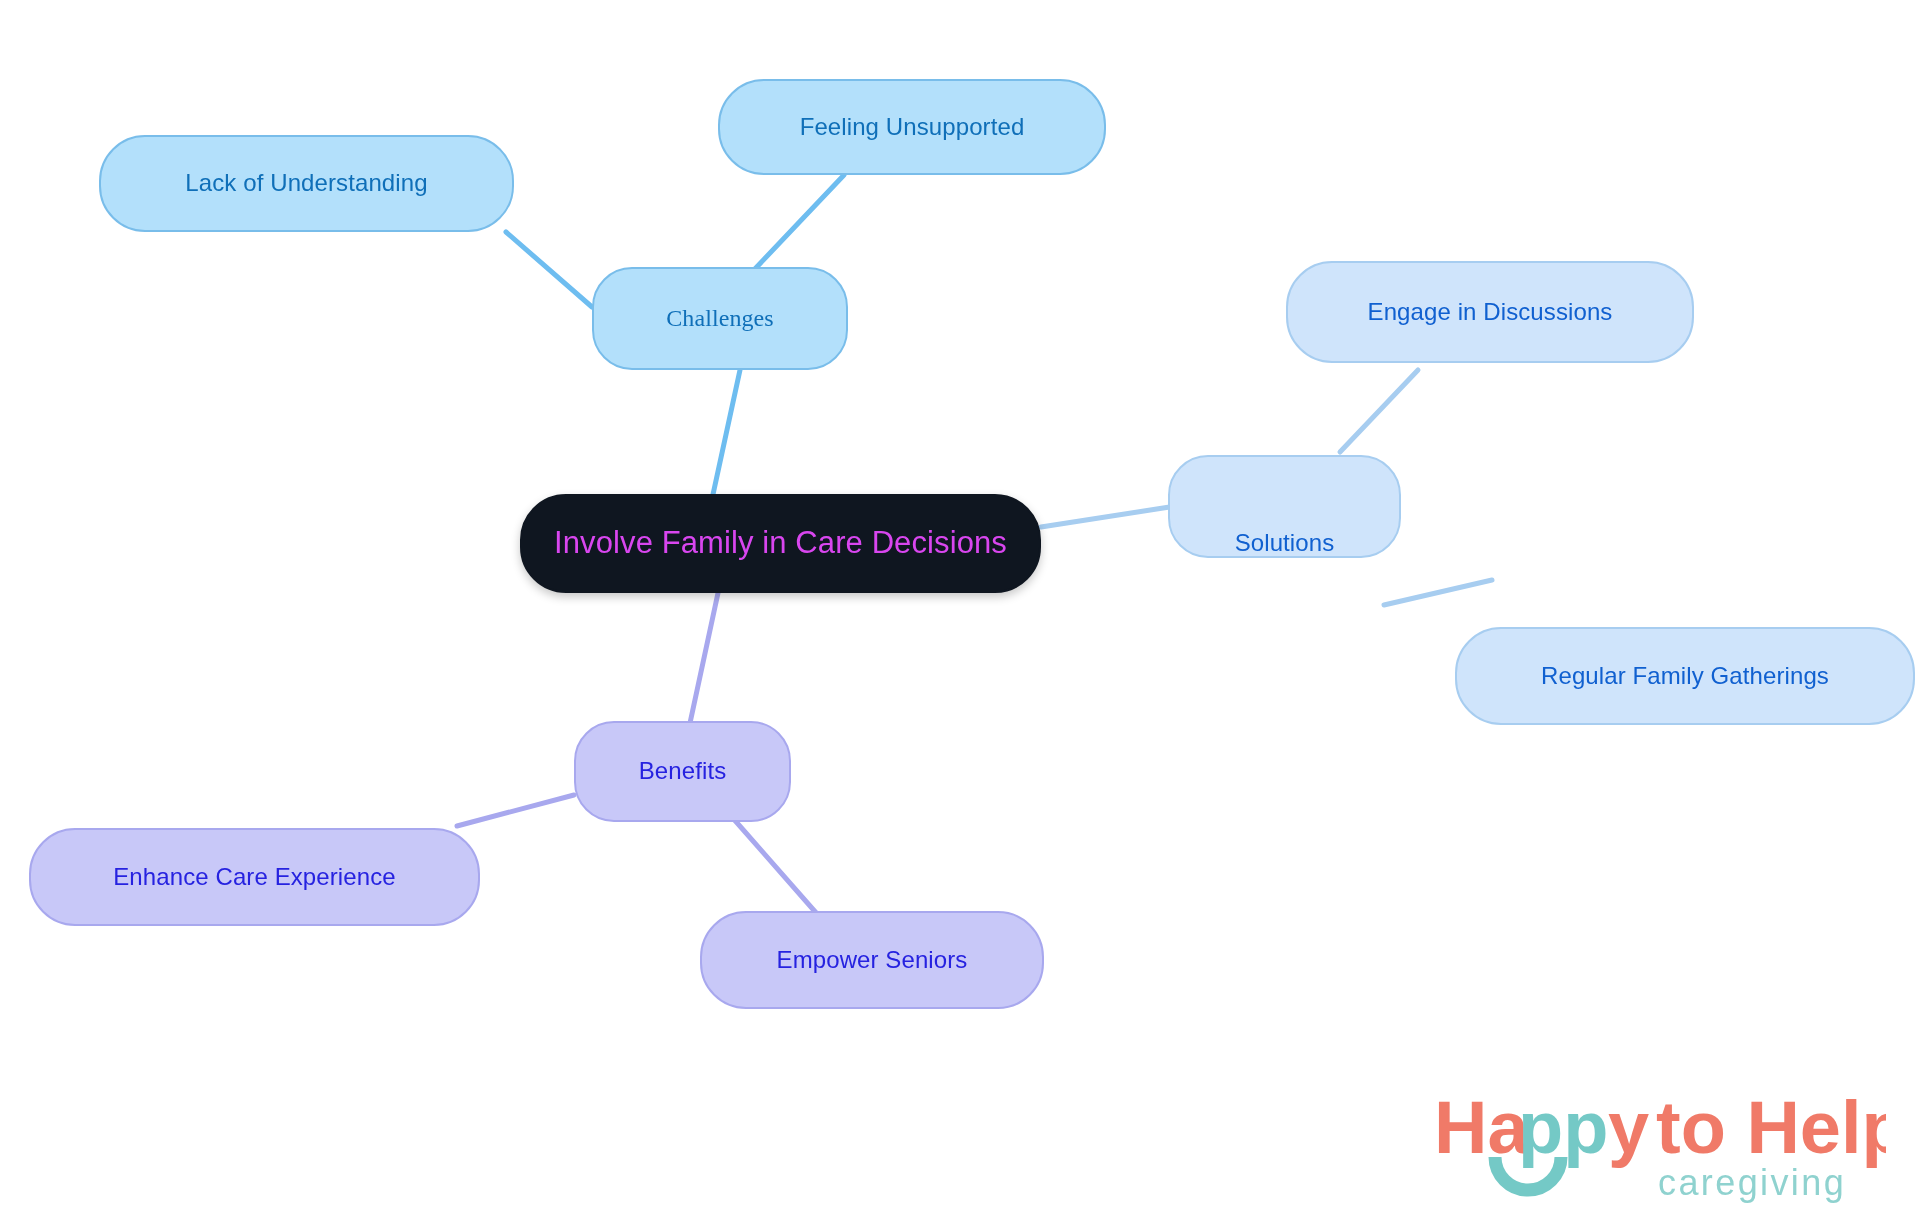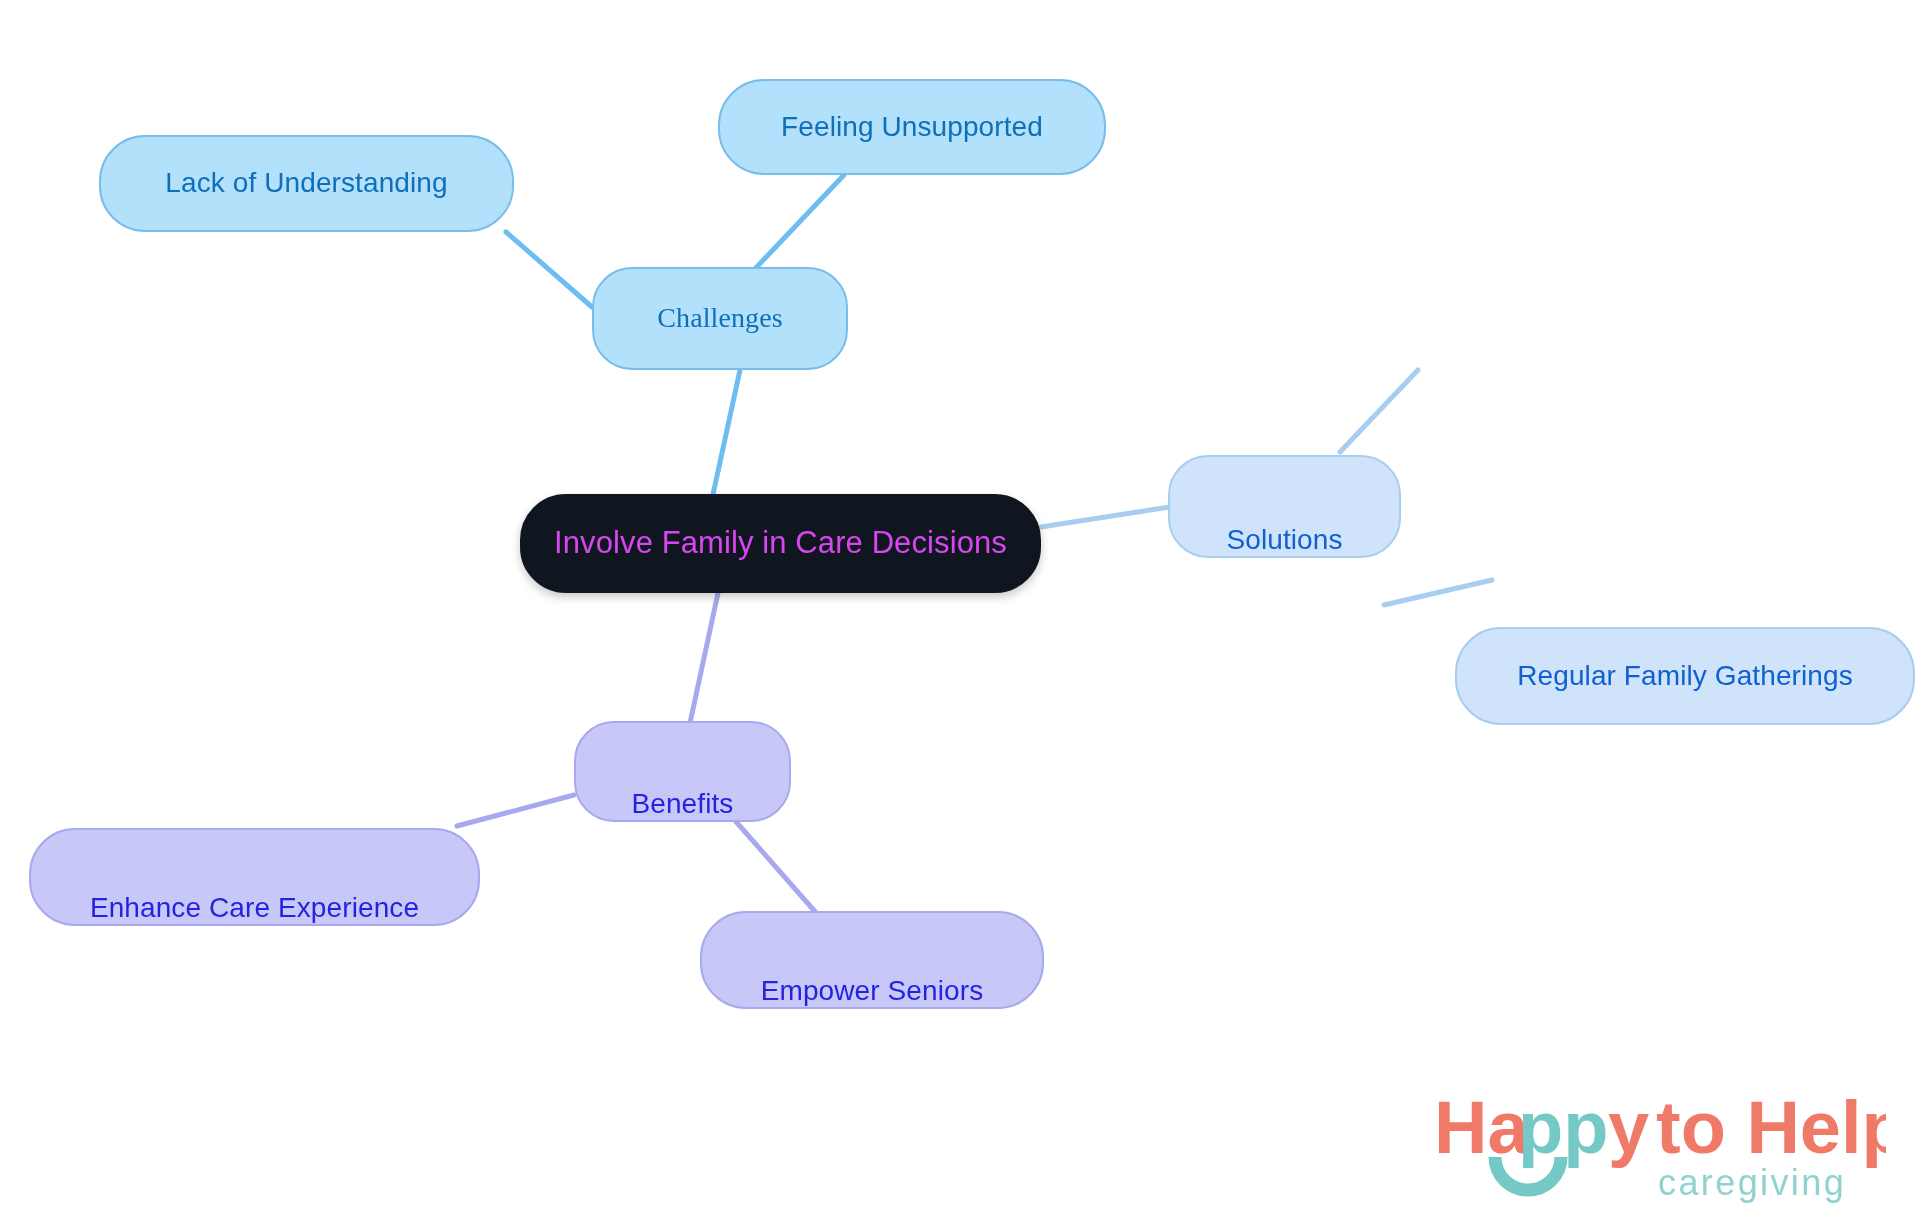--- a/index.html
+++ b/index.html
@@ -63,27 +63,26 @@
   .node.ice {
     background: #cfe4fb;
     border-color: #a7cdf0;
     color: #1060d0;
   }
   
   .node.lav {
     background: #c8c8f8;
     border-color: #a8a8ee;
     color: #2622e0;
-    align-items: flex-end;
   }
 
   .r-lg { border-radius: 46px; }
   .r-md { border-radius: 40px; }
 
-  .fs-28 { font-size: 28px; }
+  .fs-28 { font-size: 24px; }
 
   
   #logo {
     position: absolute;
     left: 1434px;
     top: 1091px;
     width: 452px;
     height: 112px;
   }
   #logo svg { display: block; }
@@ -123,20 +122,23 @@
   </div>
 
   <div class="node blue r-md fs-28" style="left:592px; top:267px; width:256px; height:103px;font-family:Liberation Serif, serif;">
     <span class="node-label">Challenges</span>
   </div>
 
   <div class="node root" style="left:520px; top:494px; width:521px; height:99px;">
     <span class="node-label">Involve Family in Care Decisions</span>
   </div>
 
+  <div class="node ice r-lg fs-28" style="left:1286px; top:261px; width:408px; height:102px;">
+    <span class="node-label">Engage in Discussions</span>
+  </div>
 
   <div class="node ice r-md fs-28" style="left:1168px; top:455px; width:233px; height:103px;align-items:flex-end;">
     <span class="node-label">Solutions</span>
   </div>
 
   <div class="node ice r-lg fs-28" style="left:1455px; top:583px; width:460px; height:98px;margin-top:44px;">
     <span class="node-label">Regular Family Gatherings</span>
   </div>
 
   <div class="node lav r-md fs-28" style="left:574px; top:721px; width:217px; height:101px;">

